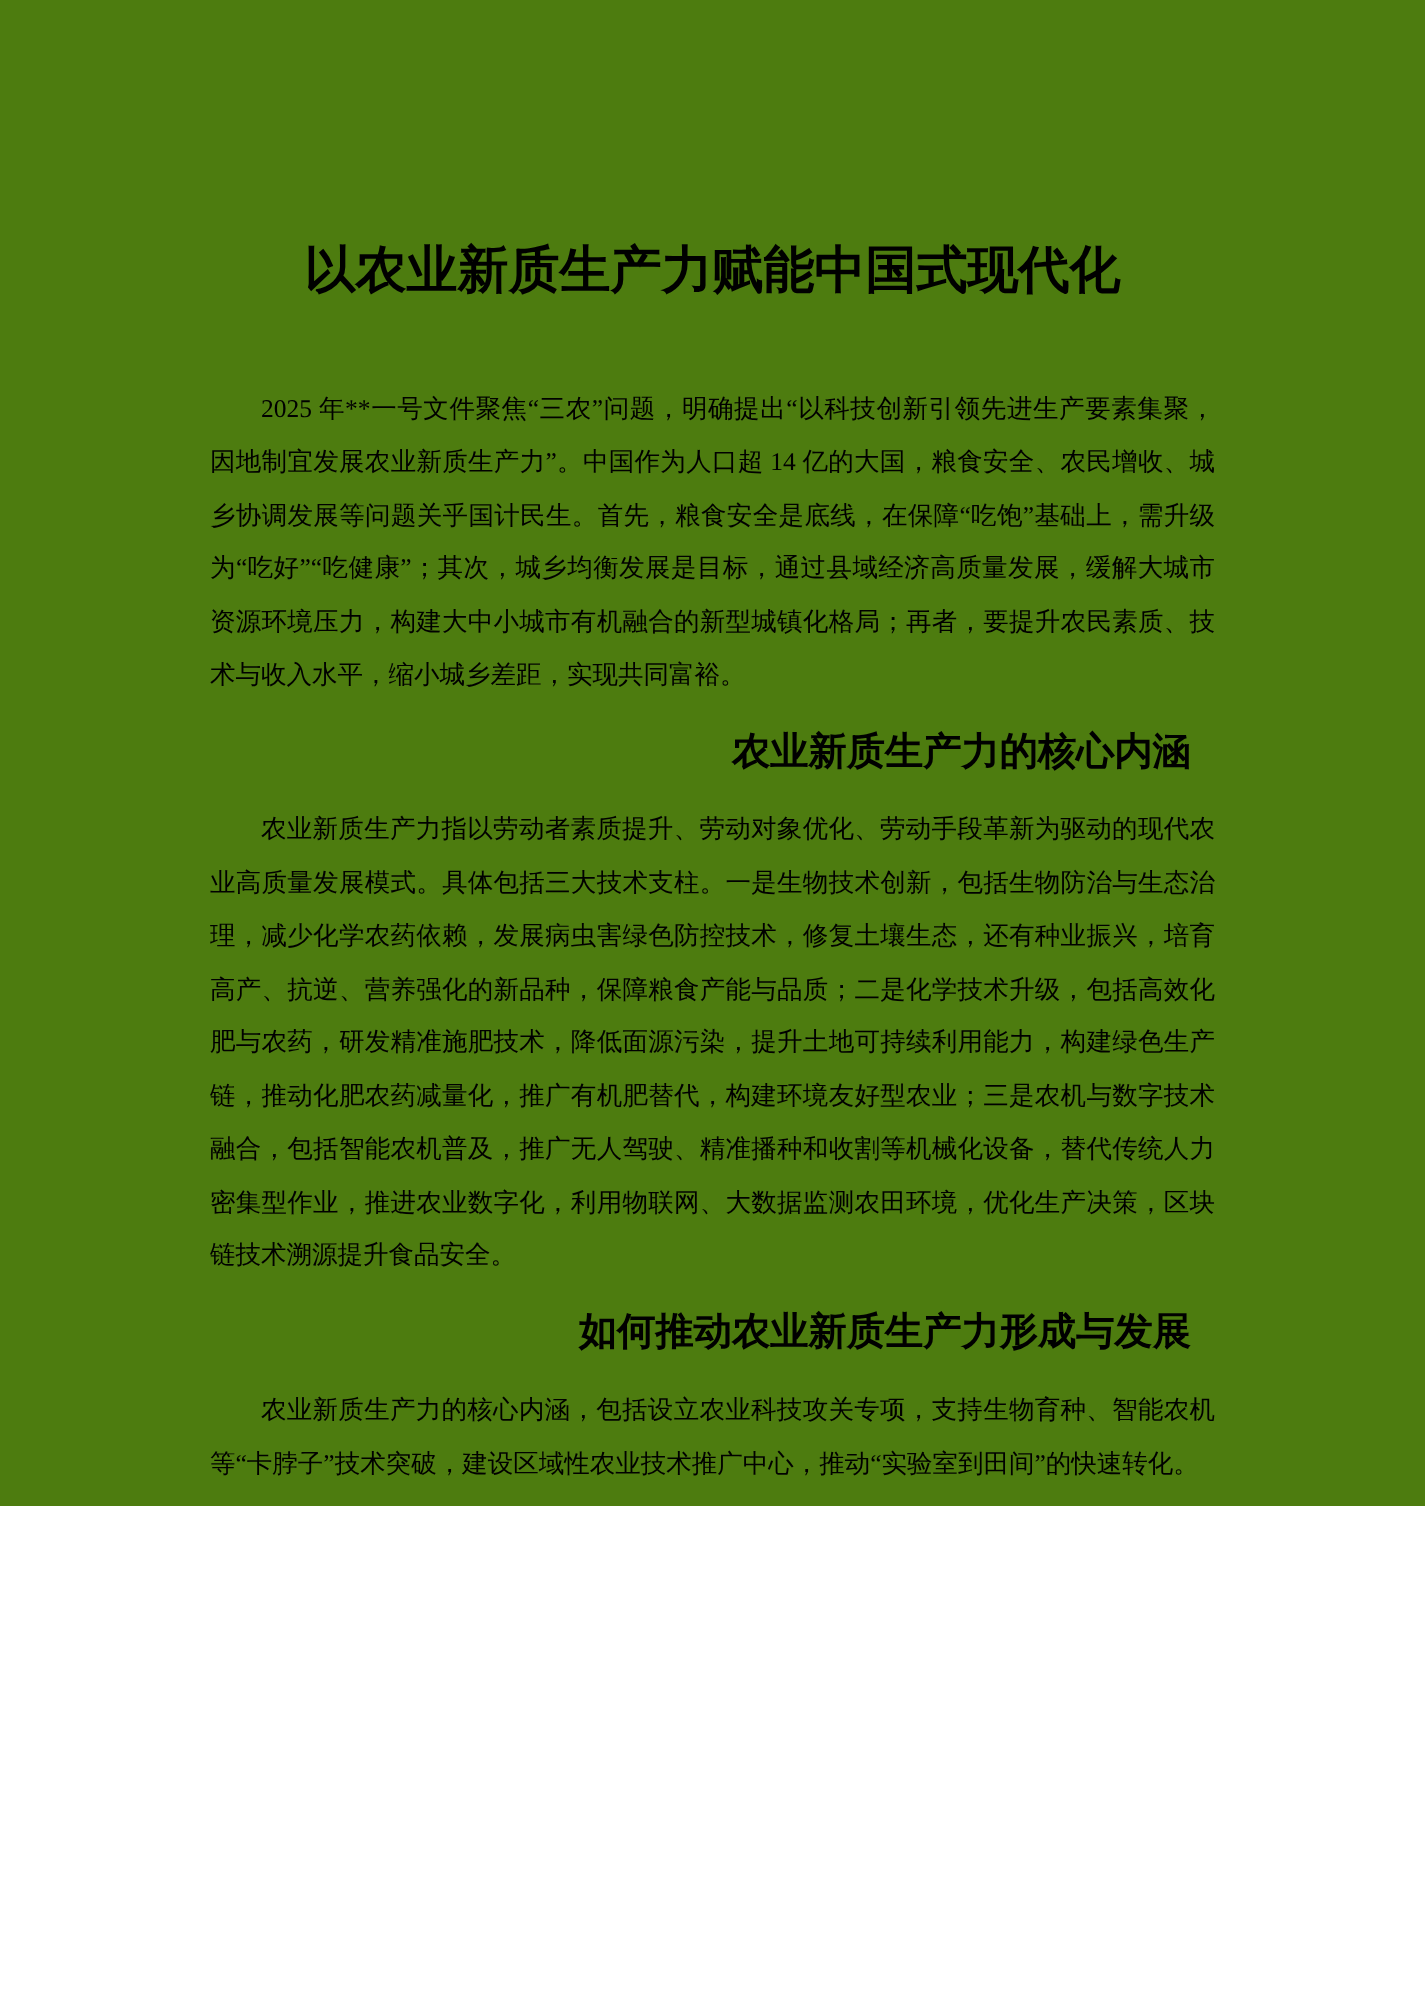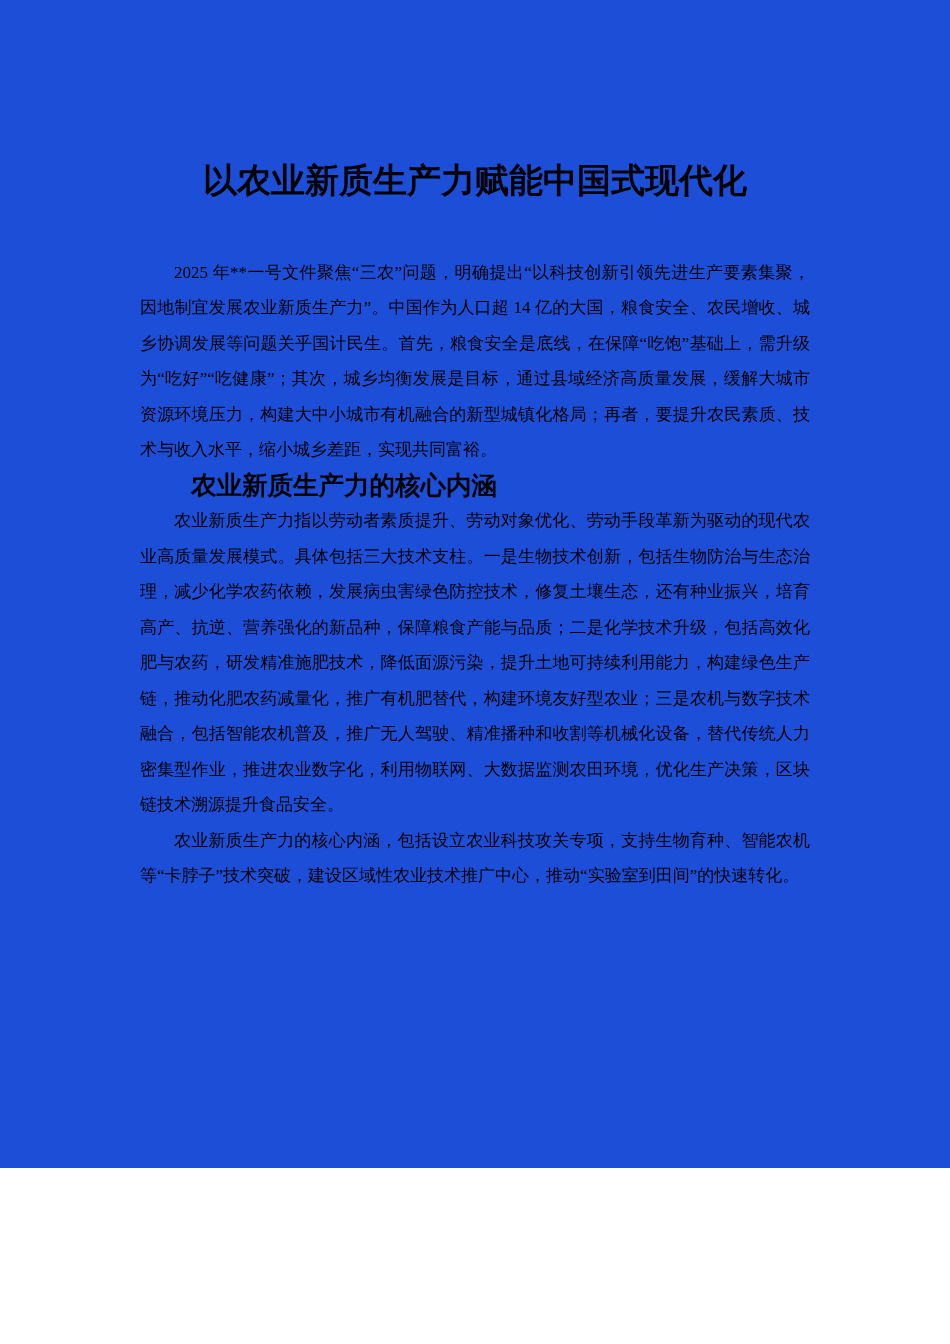--- a/index.html
+++ b/index.html
@@ -4,22 +4,22 @@
 <style>
   html, body {
     margin: 0;
     padding: 0;
     background: #ffffff;
   }
   .doc-page {
     position: relative;
     box-sizing: border-box;
     width: 950px;
-    height: 1168px;
-    background: #1d4ed8;
+    height: 1004px;
+    background: #4d7c0f;
     color: #000000;
     padding: 160px 140px 0 140px;
     overflow: hidden;
   }
   .doc-title {
     margin: 0 0 52px 0;
     text-align: center;
     font-family: "Liberation Serif", "DejaVu Serif", serif;
     font-weight: bold;
     font-size: 34px;
@@ -30,35 +30,37 @@
     margin: 0;
     font-family: "Liberation Serif", "DejaVu Serif", serif;
     font-size: 17px;
     line-height: 35.5px;
     text-align: justify;
     text-justify: inter-character;
     text-indent: 2em;
     word-break: break-all;
   }
   .section-heading {
-    margin: 0;
+    margin: 16px;
     font-family: "Liberation Sans", "DejaVu Sans", sans-serif;
     font-weight: bold;
     font-size: 25.5px;
     line-height: 35.5px;
     text-indent: 2em;
+    text-align: right;
   }
 </style>
 </head>
 <body>
 
 <div class="doc-page">
   <h1 class="doc-title">以农业新质生产力赋能中国式现代化</h1>
 
   <p class="body-para">2025 年**一号文件聚焦“三农”问题，明确提出“以科技创新引领先进生产要素集聚，因地制宜发展农业新质生产力”。中国作为人口超 14 亿的大国，粮食安全、农民增收、城乡协调发展等问题关乎国计民生。首先，粮食安全是底线，在保障“吃饱”基础上，需升级为“吃好”“吃健康”；其次，城乡均衡发展是目标，通过县域经济高质量发展，缓解大城市资源环境压力，构建大中小城市有机融合的新型城镇化格局；再者，要提升农民素质、技术与收入水平，缩小城乡差距，实现共同富裕。</p>
 
   <h2 class="section-heading">农业新质生产力的核心内涵</h2>
 
   <p class="body-para">农业新质生产力指以劳动者素质提升、劳动对象优化、劳动手段革新为驱动的现代农业高质量发展模式。具体包括三大技术支柱。一是生物技术创新，包括生物防治与生态治理，减少化学农药依赖，发展病虫害绿色防控技术，修复土壤生态，还有种业振兴，培育高产、抗逆、营养强化的新品种，保障粮食产能与品质；二是化学技术升级，包括高效化肥与农药，研发精准施肥技术，降低面源污染，提升土地可持续利用能力，构建绿色生产链，推动化肥农药减量化，推广有机肥替代，构建环境友好型农业；三是农机与数字技术融合，包括智能农机普及，推广无人驾驶、精准播种和收割等机械化设备，替代传统人力密集型作业，推进农业数字化，利用物联网、大数据监测农田环境，优化生产决策，区块链技术溯源提升食品安全。</p>
 
+  <h2 class="section-heading">如何推动农业新质生产力形成与发展</h2>
 
   <p class="body-para">农业新质生产力的核心内涵，包括设立农业科技攻关专项，支持生物育种、智能农机等“卡脖子”技术突破，建设区域性农业技术推广中心，推动“实验室到田间”的快速转化。</p>
 </div>
 
 </body></html>

